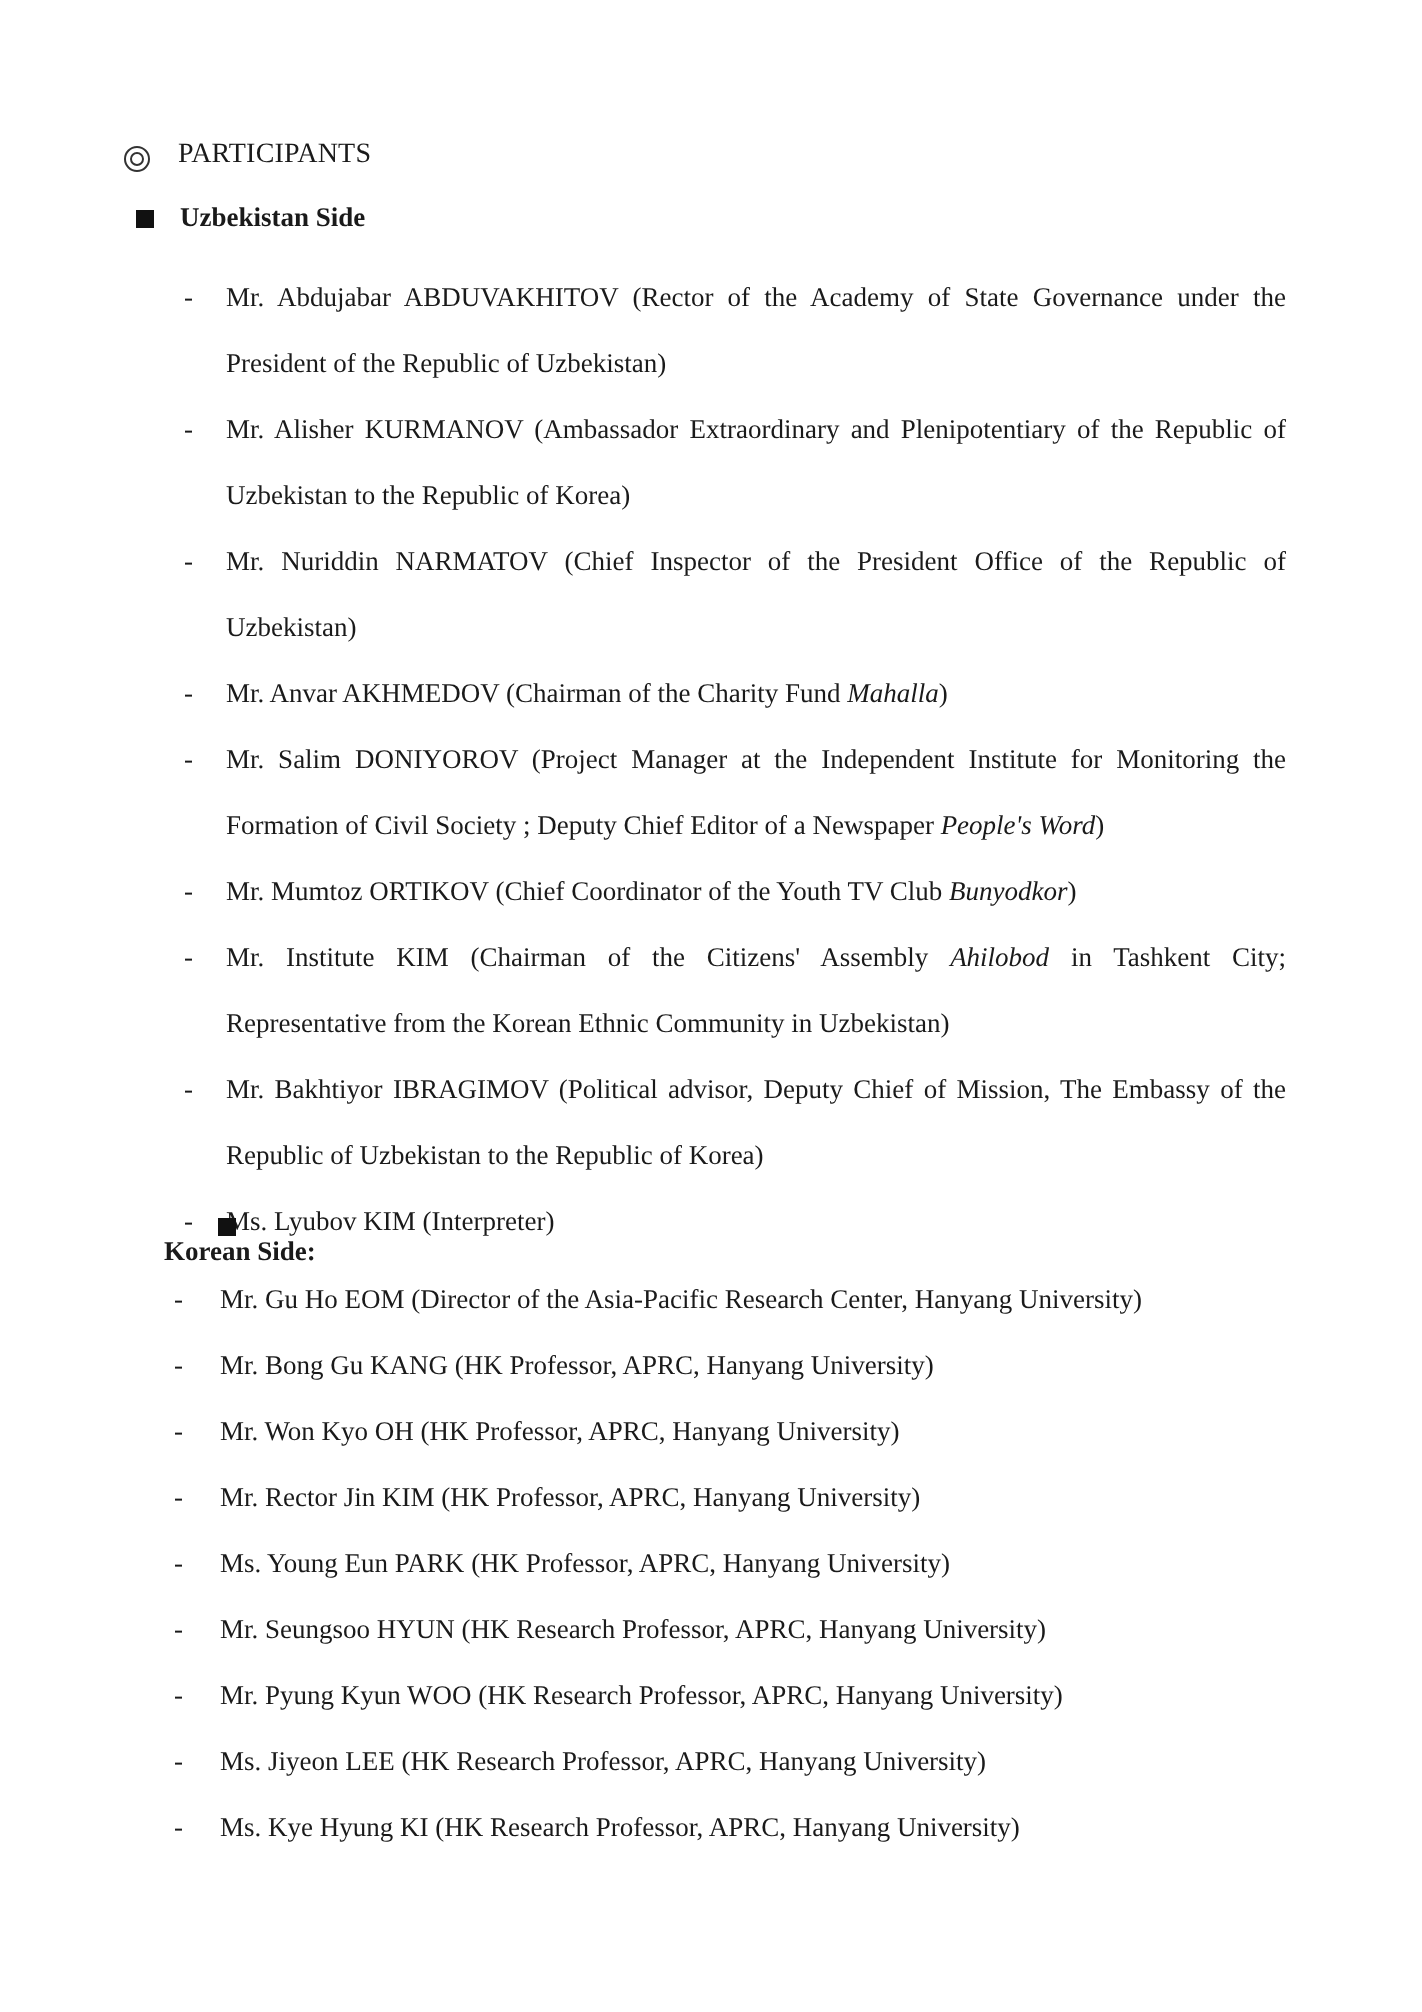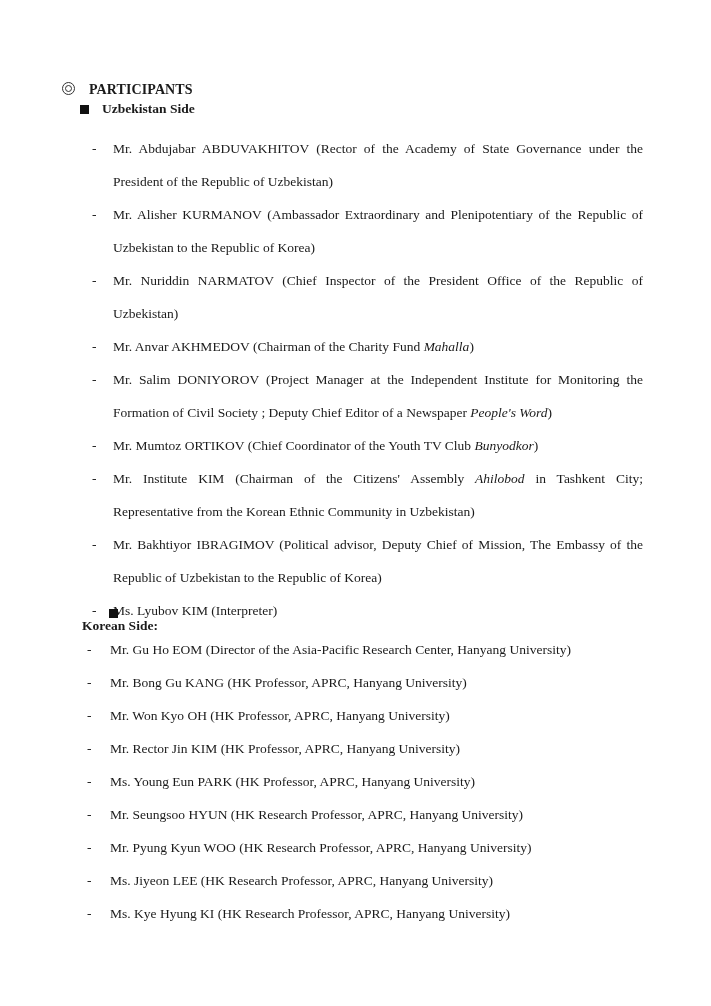--- a/index.html
+++ b/index.html
@@ -2,23 +2,23 @@
 <html><head>
 <meta charset="utf-8">
 <style>
   html, body { margin: 0; padding: 0; background: #ffffff; }
   body {
     width: 711px; height: 1006px; position: relative; overflow: hidden;
     font-family: "Liberation Serif", "DejaVu Serif", serif;
     color: #1a1a1a;
   }
   .heading {
-    position: absolute; left: 60px; top: 82px;
-    font-size: 14px; font-weight: bold; letter-spacing: 0.1px;
-    display: flex; align-items: flex-start;
+    position: absolute; left: 60px; top: 70px;
+    font-size: 14px; font-weight: normal; letter-spacing: 0.1px;
+    display: flex; align-items: flex-end;
   }
   .heading .circ {
     display: inline-block; width: 11px; height: 11px; border: 1px solid #333;
     border-radius: 50%; position: relative; margin-right: 14px; margin-left: 2px;
   }
   .heading .circ::after {
     content: ""; position: absolute; left: 2px; top: 2px; width: 5px; height: 5px;
     border: 1px solid #333; border-radius: 50%;
   }
   .section-title {
@@ -44,21 +44,21 @@
   #kr-list .item { text-align: left; }
 </style>
 </head>
 <body>
 
 <div class="heading">
   <span class="circ"></span>
   <span>PARTICIPANTS</span>
 </div>
 
-<div class="section-title" style="left:80px; top:101px;">
+<div class="section-title" style="left:68px; top:101px;">
   <span class="sq"></span>
   <span>Uzbekistan Side</span>
 </div>
 
 <ul class="list" id="uz-list">
     <li class="item"><span class="dash">-</span><span class="name">Mr. Abdujabar ABDUVAKHITOV</span><span> (Rector of the Academy of State Governance under the President of the Republic of Uzbekistan)</span></li>
     <li class="item"><span class="dash">-</span><span class="name">Mr. Alisher KURMANOV</span><span> (Ambassador Extraordinary and Plenipotentiary of the Republic of Uzbekistan to the Republic of Korea)</span></li>
     <li class="item"><span class="dash">-</span><span class="name">Mr. Nuriddin NARMATOV</span><span> (Chief Inspector of the President Office of the Republic of Uzbekistan)</span></li>
     <li class="item"><span class="dash">-</span><span class="name">Mr. Anvar AKHMEDOV</span><span> (Chairman of the Charity Fund </span><em>Mahalla</em><span>)</span></li>
     <li class="item"><span class="dash">-</span><span class="name">Mr. Salim DONIYOROV</span><span> (Project Manager at the Independent Institute for Monitoring the Formation of Civil Society ; Deputy Chief Editor of a Newspaper </span><em>People's Word</em><span>)</span></li>

